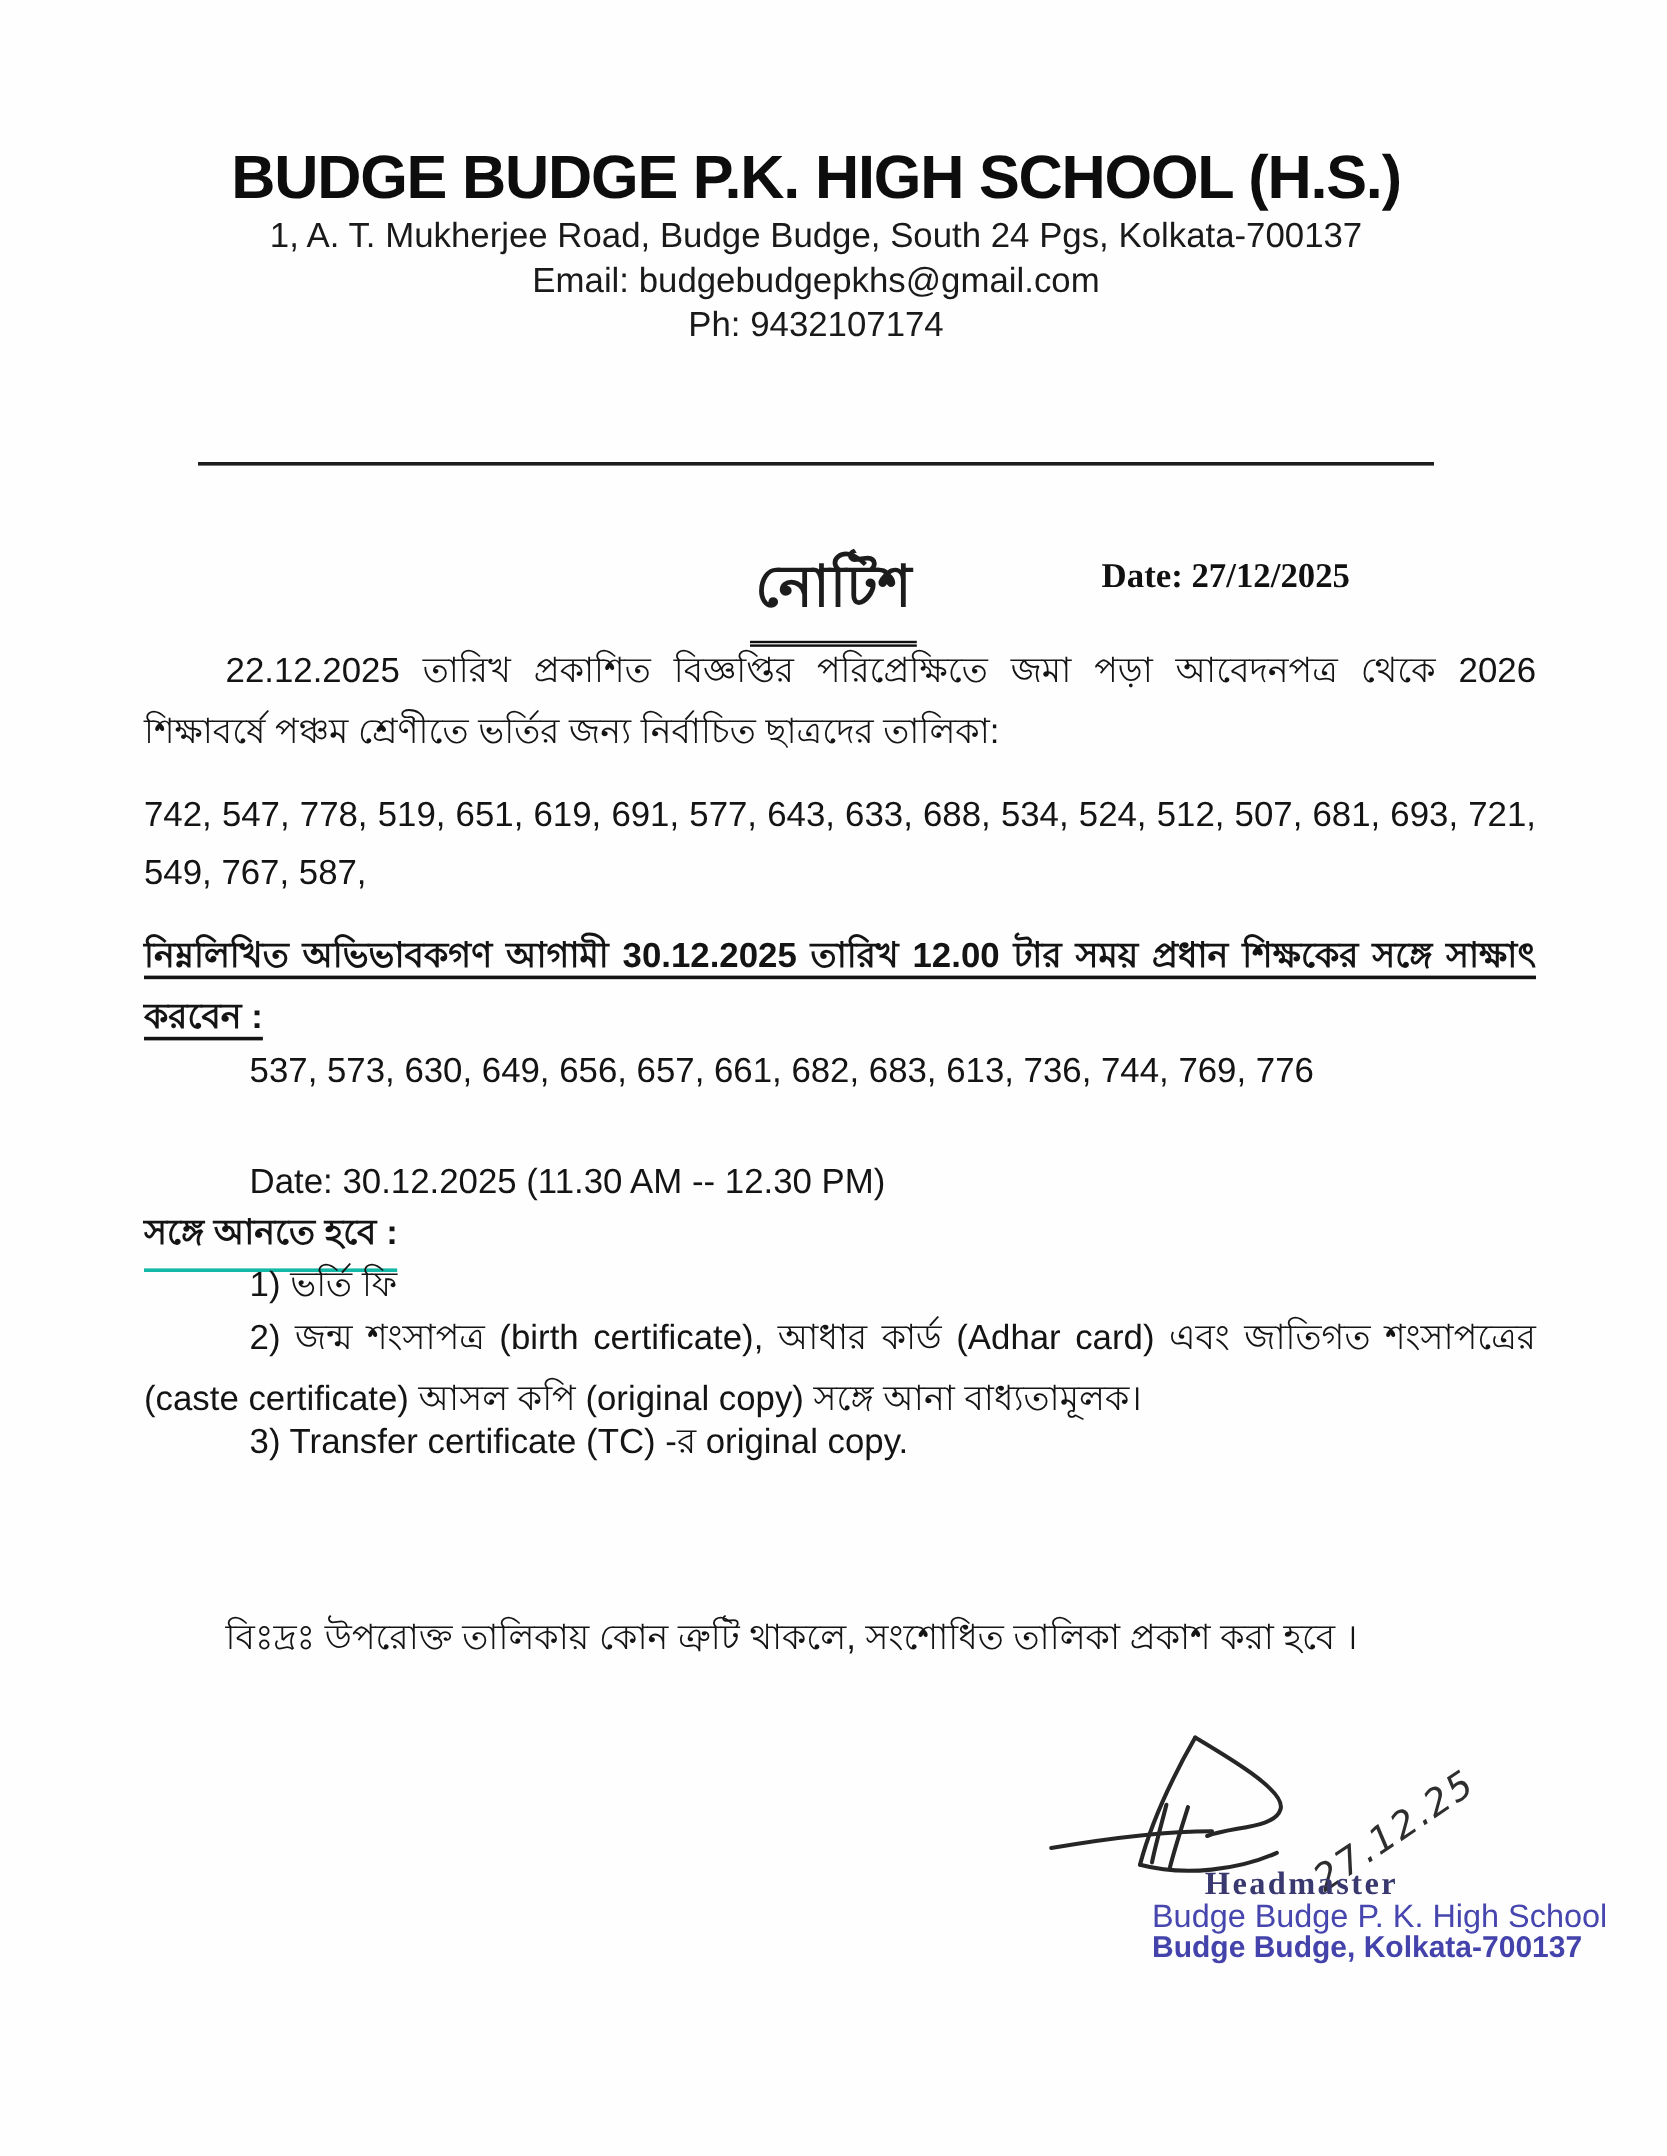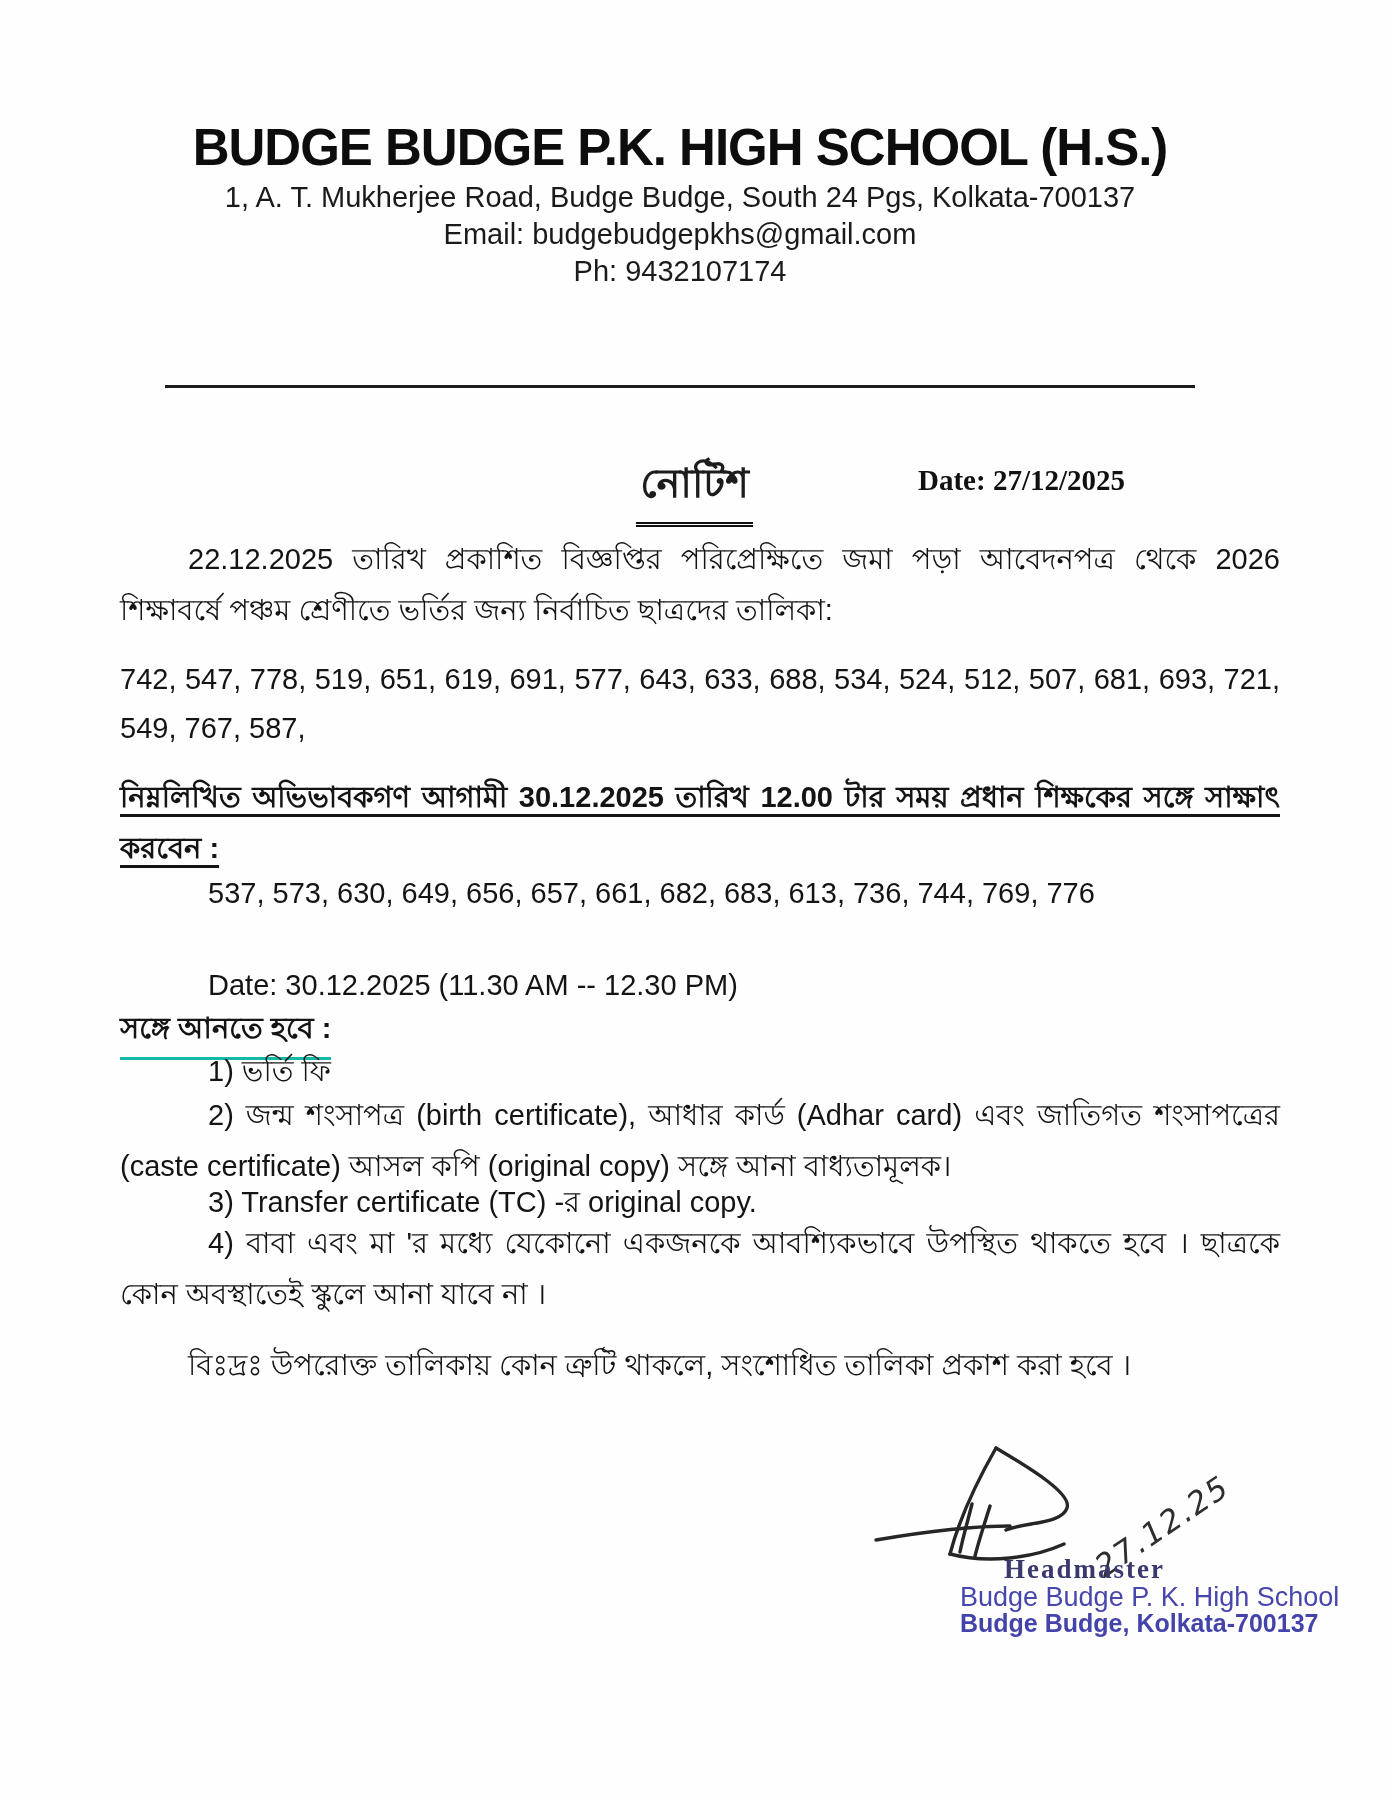--- a/index.html
+++ b/index.html
@@ -34,21 +34,21 @@
     background: #1d1d1d;
   }
 
   
   .notice-title {
     position: absolute; left: 0; top: 452px; width: 100%;
     text-align: center;
   }
   .notice-title span {
     display: inline-block;
-    font-size: 40px; font-weight: bold;
+    font-size: 48px; font-weight: bold;
     padding: 0 4px 3px 4px;
     border-bottom: 5px double #0f0f0f;
   }
   .notice-date {
     position: absolute; left: 918px; top: 464px;
     font-family: "Liberation Serif", "DejaVu Serif", serif;
     font-weight: bold; font-size: 29px; color: #111;
   }
 
   
@@ -135,21 +135,20 @@
   <p class="body-block tabbed" style="top:868px;">537, 573, 630, 649, 656, 657, 661, 682, 683, 613, 736, 744, 769, 776</p>
 
 
   <p class="body-block tabbed" style="top:960px;">Date: 30.12.2025 (11.30 AM -- 12.30 PM)</p>
 
   <p class="body-block bold" style="top:1003px;"><span class="u-chip">সঙ্গে আনতে হবে :</span></p>
 
   <p class="body-block tabbed" style="top:1046px;">1) ভর্তি ফি</p>
   <p class="body-block indent" style="top:1090px; text-indent:88px;">2)  জন্ম শংসাপত্র (birth certificate), আধার কার্ড (Adhar card) এবং জাতিগত শংসাপত্রের (caste certificate) আসল কপি (original copy) সঙ্গে আনা বাধ্যতামূলক।</p>
   <p class="body-block tabbed" style="top:1177px;">3) Transfer certificate (TC) -র original copy.</p>
-  <p class="body-block indent" style="top:1218px; text-indent:88px;">4) বাবা এবং মা 'র মধ্যে যেকোনো একজনকে আবশ্যিকভাবে উপস্থিত থাকতে হবে । ছাত্রকে কোন অবস্থাতেই স্কুলে আনা যাবে না ।</p>
 
   <p class="body-block indent" style="top:1340px;">বিঃদ্রঃ উপরোক্ত তালিকায় কোন ত্রুটি থাকলে, সংশোধিত তালিকা প্রকাশ করা হবে ।</p>
 
   <svg class="sig-svg" width="270" height="130" viewBox="0 0 270 130">
     <g fill="none" stroke="#262626" stroke-width="3.4" stroke-linecap="round">
       <path d="M128 6 C 112 34, 92 74, 82 112"></path>
       <path d="M128 6 C 165 28, 204 52, 199 66 C 194 82, 158 80, 138 88"></path>
       <path d="M8 98 C 55 90, 105 84, 142 84"></path>
       <path d="M104 62 C 100 78, 95 95, 92 110"></path>
       <path d="M122 64 C 117 80, 111 98, 107 114"></path>

